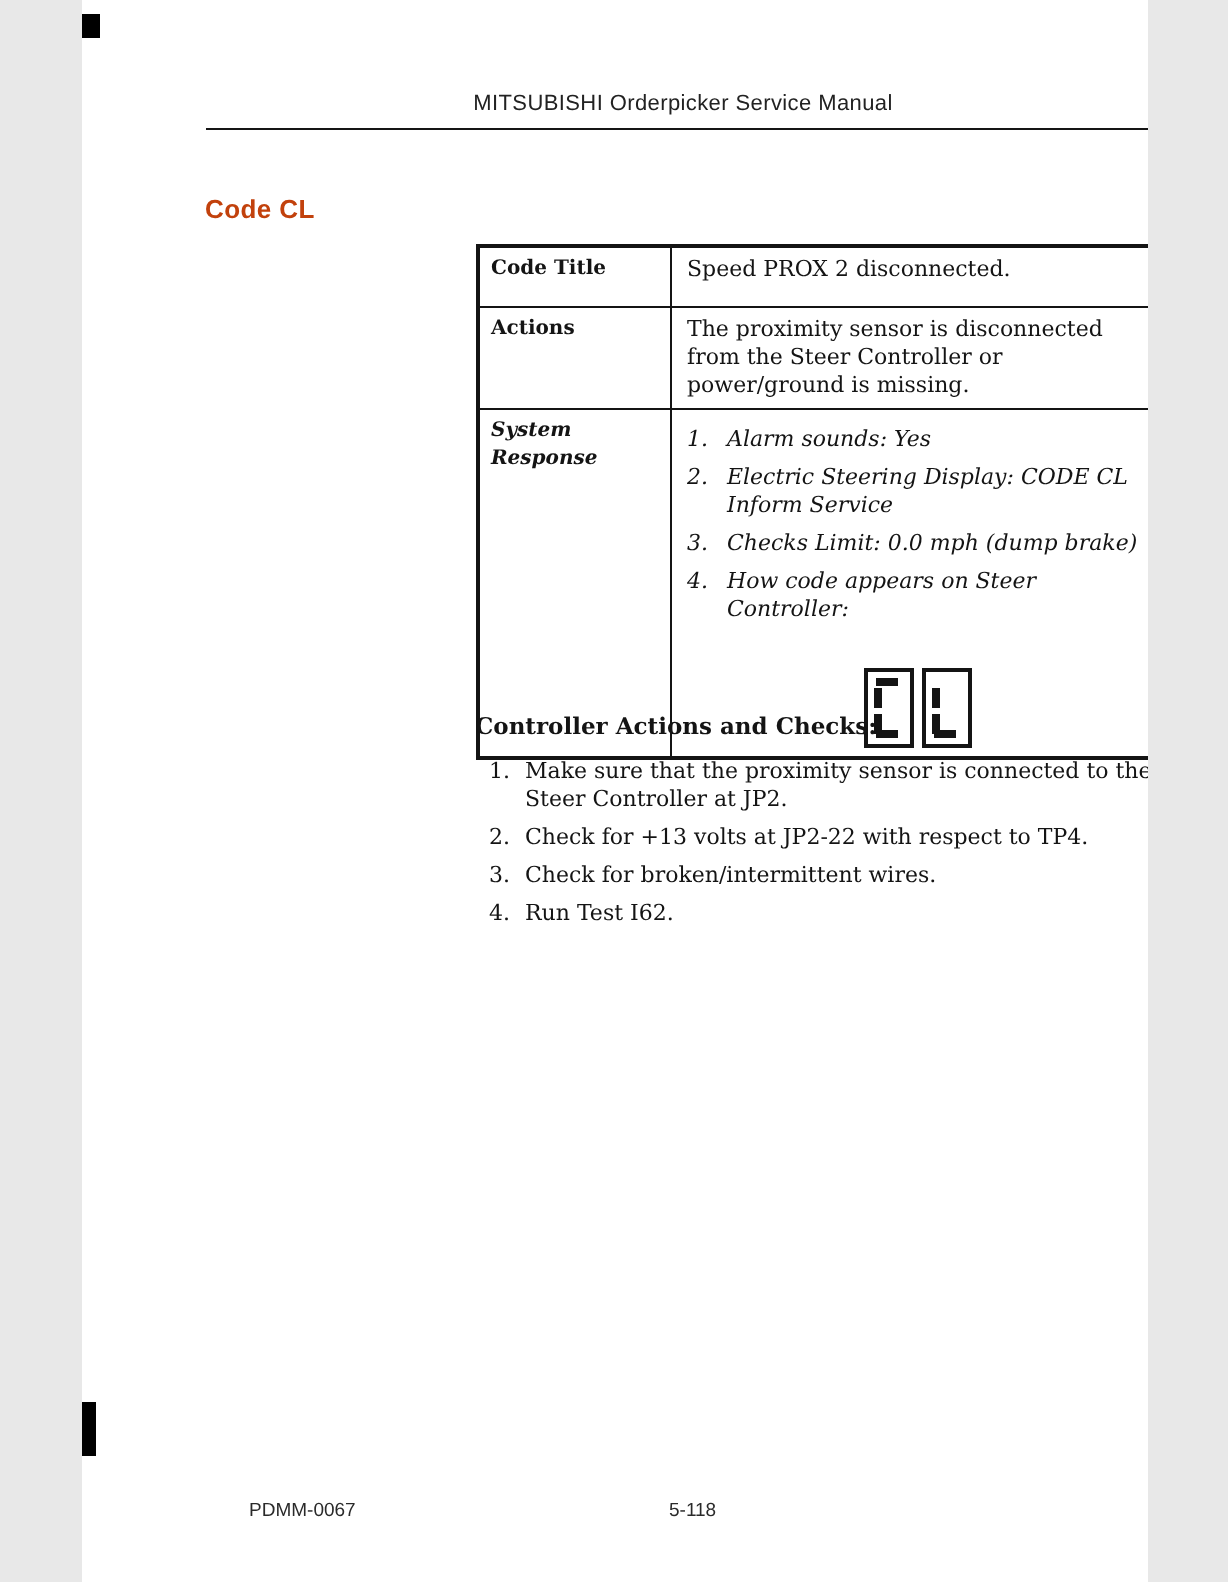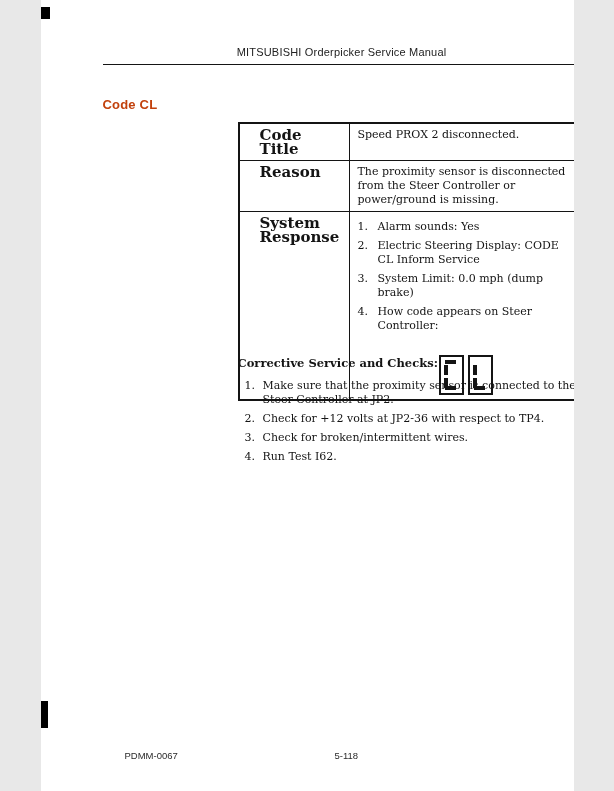--- a/index.html
+++ b/index.html
@@ -31,27 +31,27 @@
     position:absolute; top:122px; left:197px; width:344px;
     border-collapse:collapse; background:#fff;
     font-family:"DejaVu Serif","Liberation Serif",serif;
     font-size:11px; color:#141414;
     border:2px solid #141414;
   }
   .trouble-table th, .trouble-table td {
     border:1.5px solid #141414; vertical-align:top; text-align:left;
   }
   th.row-label {
-    width:84px; font-size:15px; font-weight:bold;
-    padding:4px 5px 4px 20px; line-height:14px;
+    width:84px; font-size:10px; font-weight:bold;
+    padding:4px 5px 4px 6px; line-height:14px;
   }
   td.row-value { padding:4px 6px 4px 8px; line-height:14px; }
   tr.row-codetitle  td, tr.row-codetitle  th { height:21px; }
   tr.row-reason     td, tr.row-reason     th { height:33px; }
-  tr.row-sysresp    td, tr.row-sysresp    th { height:150px; }
+  tr.row-sysresp    td, tr.row-sysresp    th { height:150px;font-style:italic; }
   tr.row-howtoclear td, tr.row-howtoclear th { height:20px; }
 
   
   .num-item { display:flex; margin:4px 0 5px 0; line-height:14px; }
   .num-item .num { flex:none; width:14px; margin-right:6px; text-align:left; }
   .num-item .txt { flex:1; }
 
   
   .seg-display { display:flex; justify-content:center; gap:4px; margin-top:22px; }
   .seg-digit {
@@ -99,38 +99,38 @@
   <div class="header-rule"></div>
   <div class="code-heading">Code CL</div>
 
   <table class="trouble-table">
     <tbody>
         <tr class="row-codetitle">
       <th class="row-label">Code Title</th>
       <td class="row-value">Speed PROX 2 disconnected.</td>
     </tr>
     <tr class="row-reason">
-      <th class="row-label">Reason</th>
+      <th class="row-label">Actions</th>
       <td class="row-value">The proximity sensor is disconnected from the Steer Controller or power/ground is missing.</td>
     </tr>
     <tr class="row-sysresp">
       <th class="row-label">System Response</th>
       <td class="row-value">
         <div id="sys-resp-list">
               <div class="num-item">
                 <span class="num">1.</span>
                 <div class="txt">Alarm sounds: Yes</div>
               </div>
               <div class="num-item">
                 <span class="num">2.</span>
                 <div class="txt">Electric Steering Display: CODE CL Inform Service</div>
               </div>
               <div class="num-item">
                 <span class="num">3.</span>
-                <div class="txt">System Limit: 0.0 mph (dump brake)</div>
+                <div class="txt">Checks Limit: 0.0 mph (dump brake)</div>
               </div>
               <div class="num-item">
                 <span class="num">4.</span>
                 <div class="txt">How code appears on Steer Controller:</div>
               </div>
             </div>
         <div id="seg-display" class="seg-display">
               <div class="seg-digit">
                 <div class="seg seg-a"></div>
                 <div class="seg seg-f"></div>
@@ -142,29 +142,29 @@
                 <div class="seg seg-e"></div>
                 <div class="seg seg-d"></div>
               </div>
             </div>
       </td>
     </tr>
   </tbody>
     </table>
 
   <div class="corrective">
-    <div class="corrective-heading">Corrective Service and Checks:</div>
+    <div class="corrective-heading">Controller Actions and Checks:</div>
     <div id="corrective-list">
         <div class="num-item">
           <span class="num">1.</span>
           <div class="txt">Make sure that the proximity sensor is connected to the Steer Controller at JP2.</div>
         </div>
         <div class="num-item">
           <span class="num">2.</span>
-          <div class="txt">Check for +12 volts at JP2-36 with respect to TP4.</div>
+          <div class="txt">Check for +13 volts at JP2-22 with respect to TP4.</div>
         </div>
         <div class="num-item">
           <span class="num">3.</span>
           <div class="txt">Check for broken/intermittent wires.</div>
         </div>
         <div class="num-item">
           <span class="num">4.</span>
           <div class="txt">Run Test I62.</div>
         </div>
       </div>

